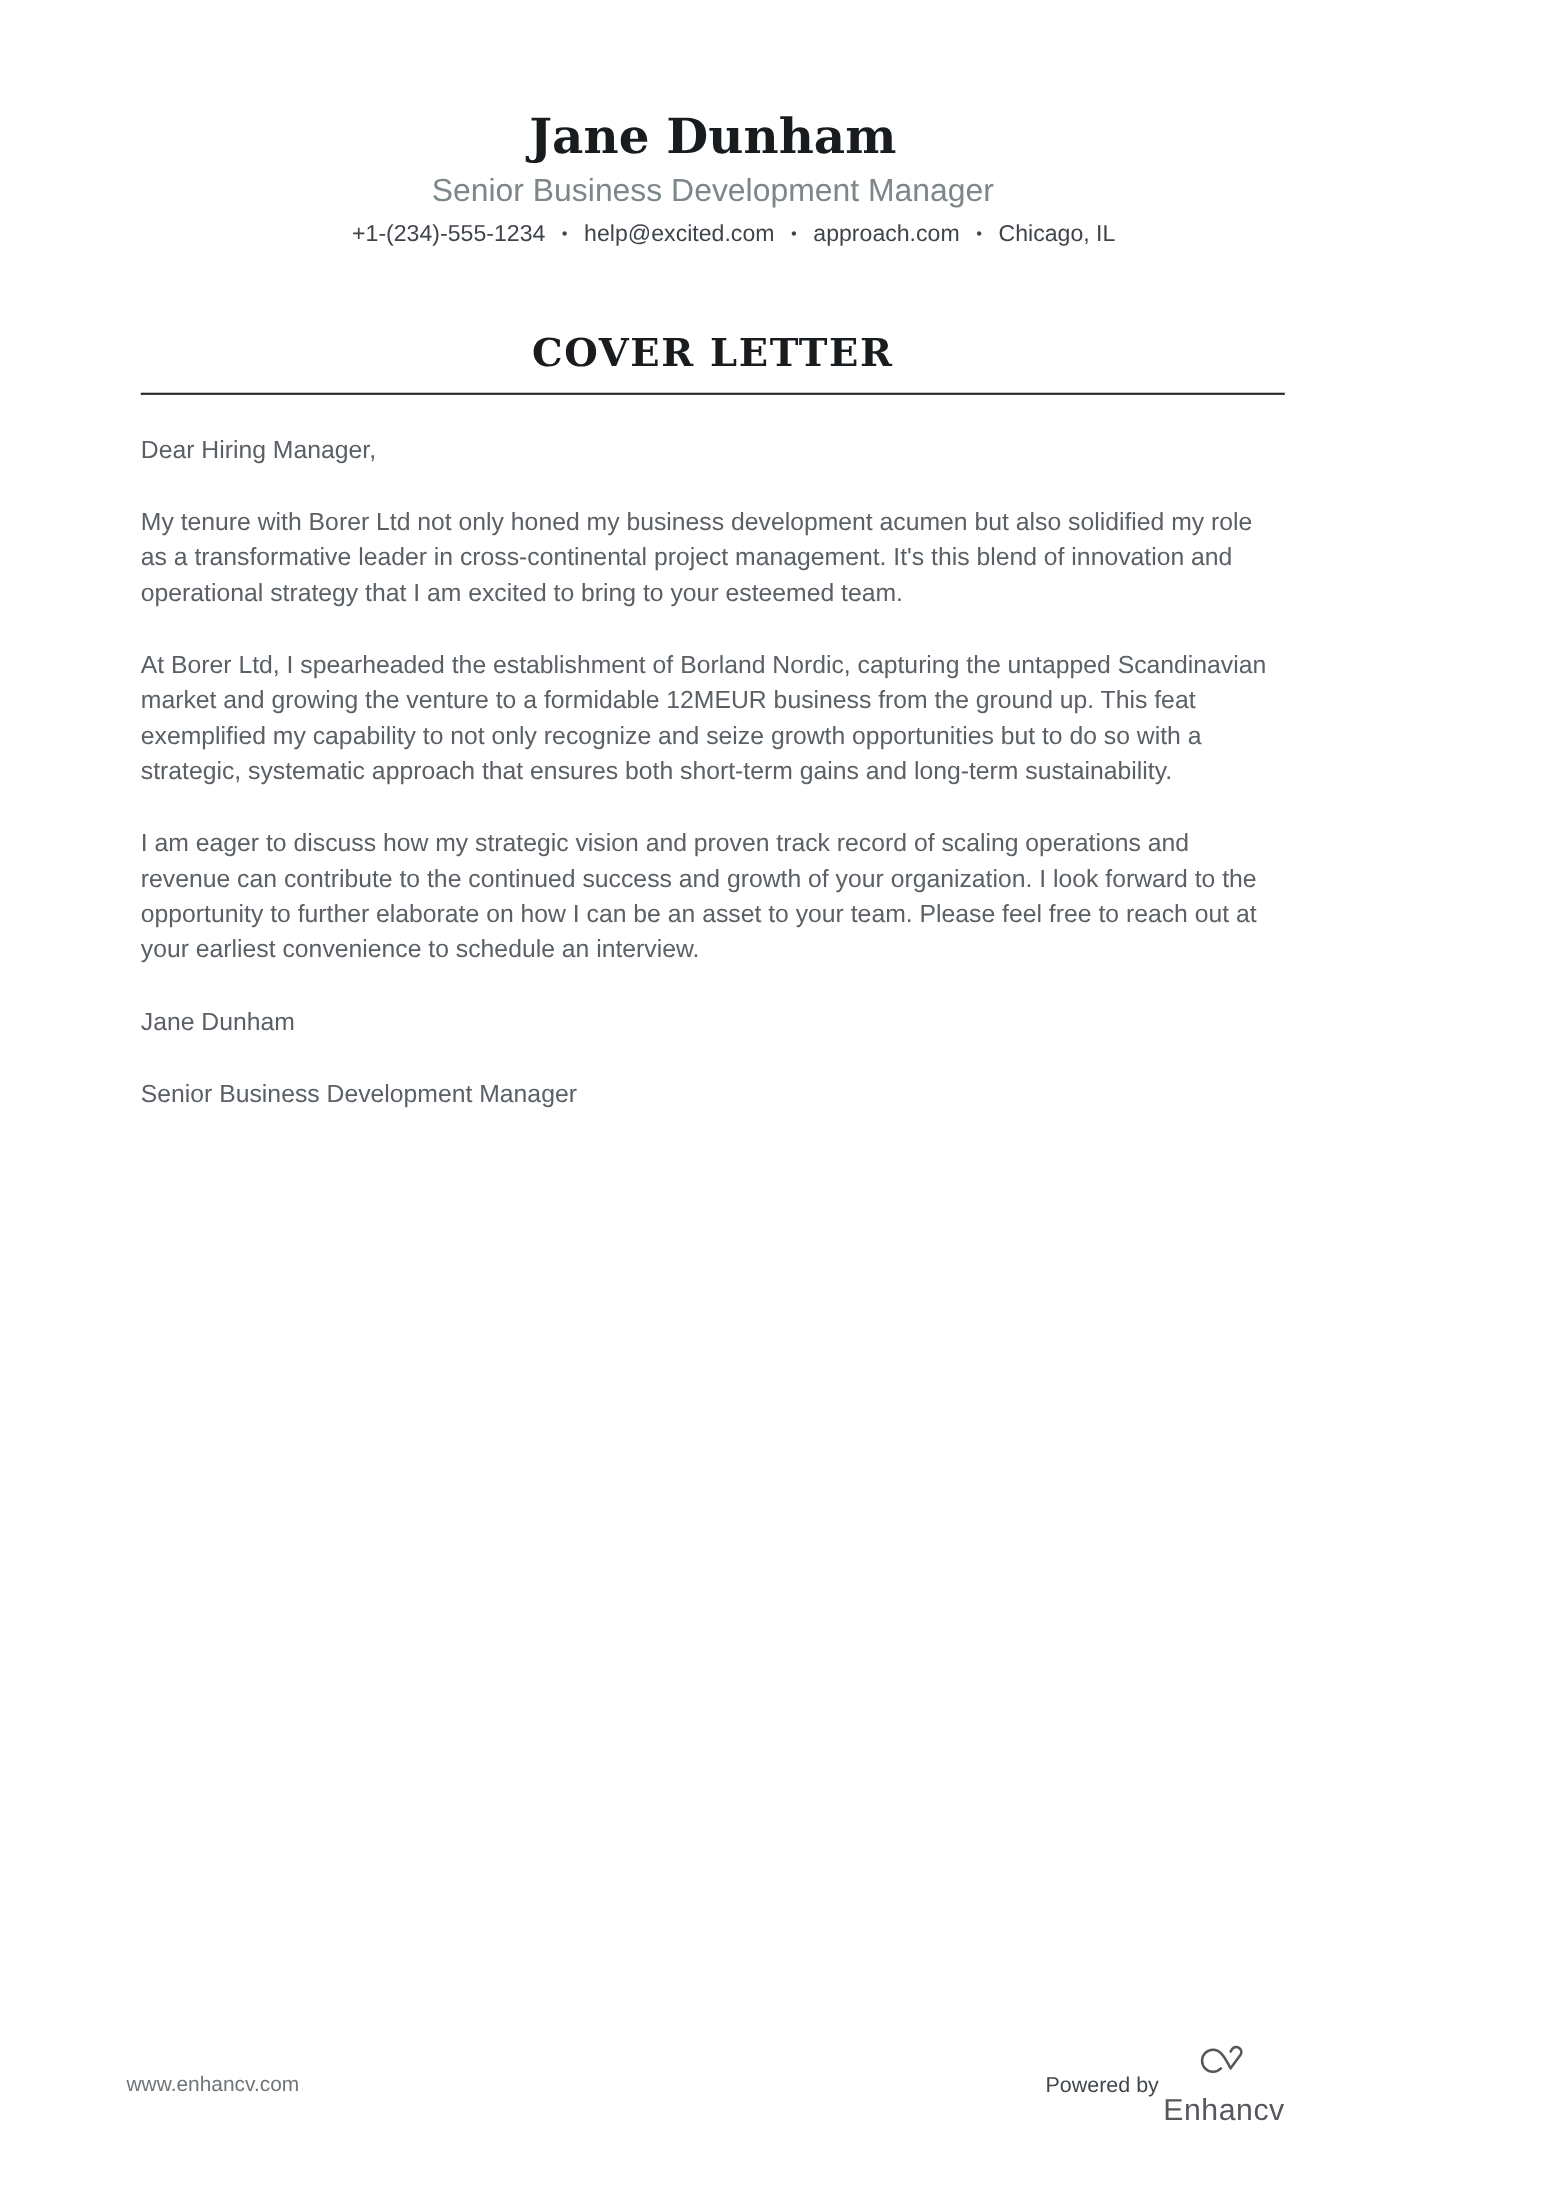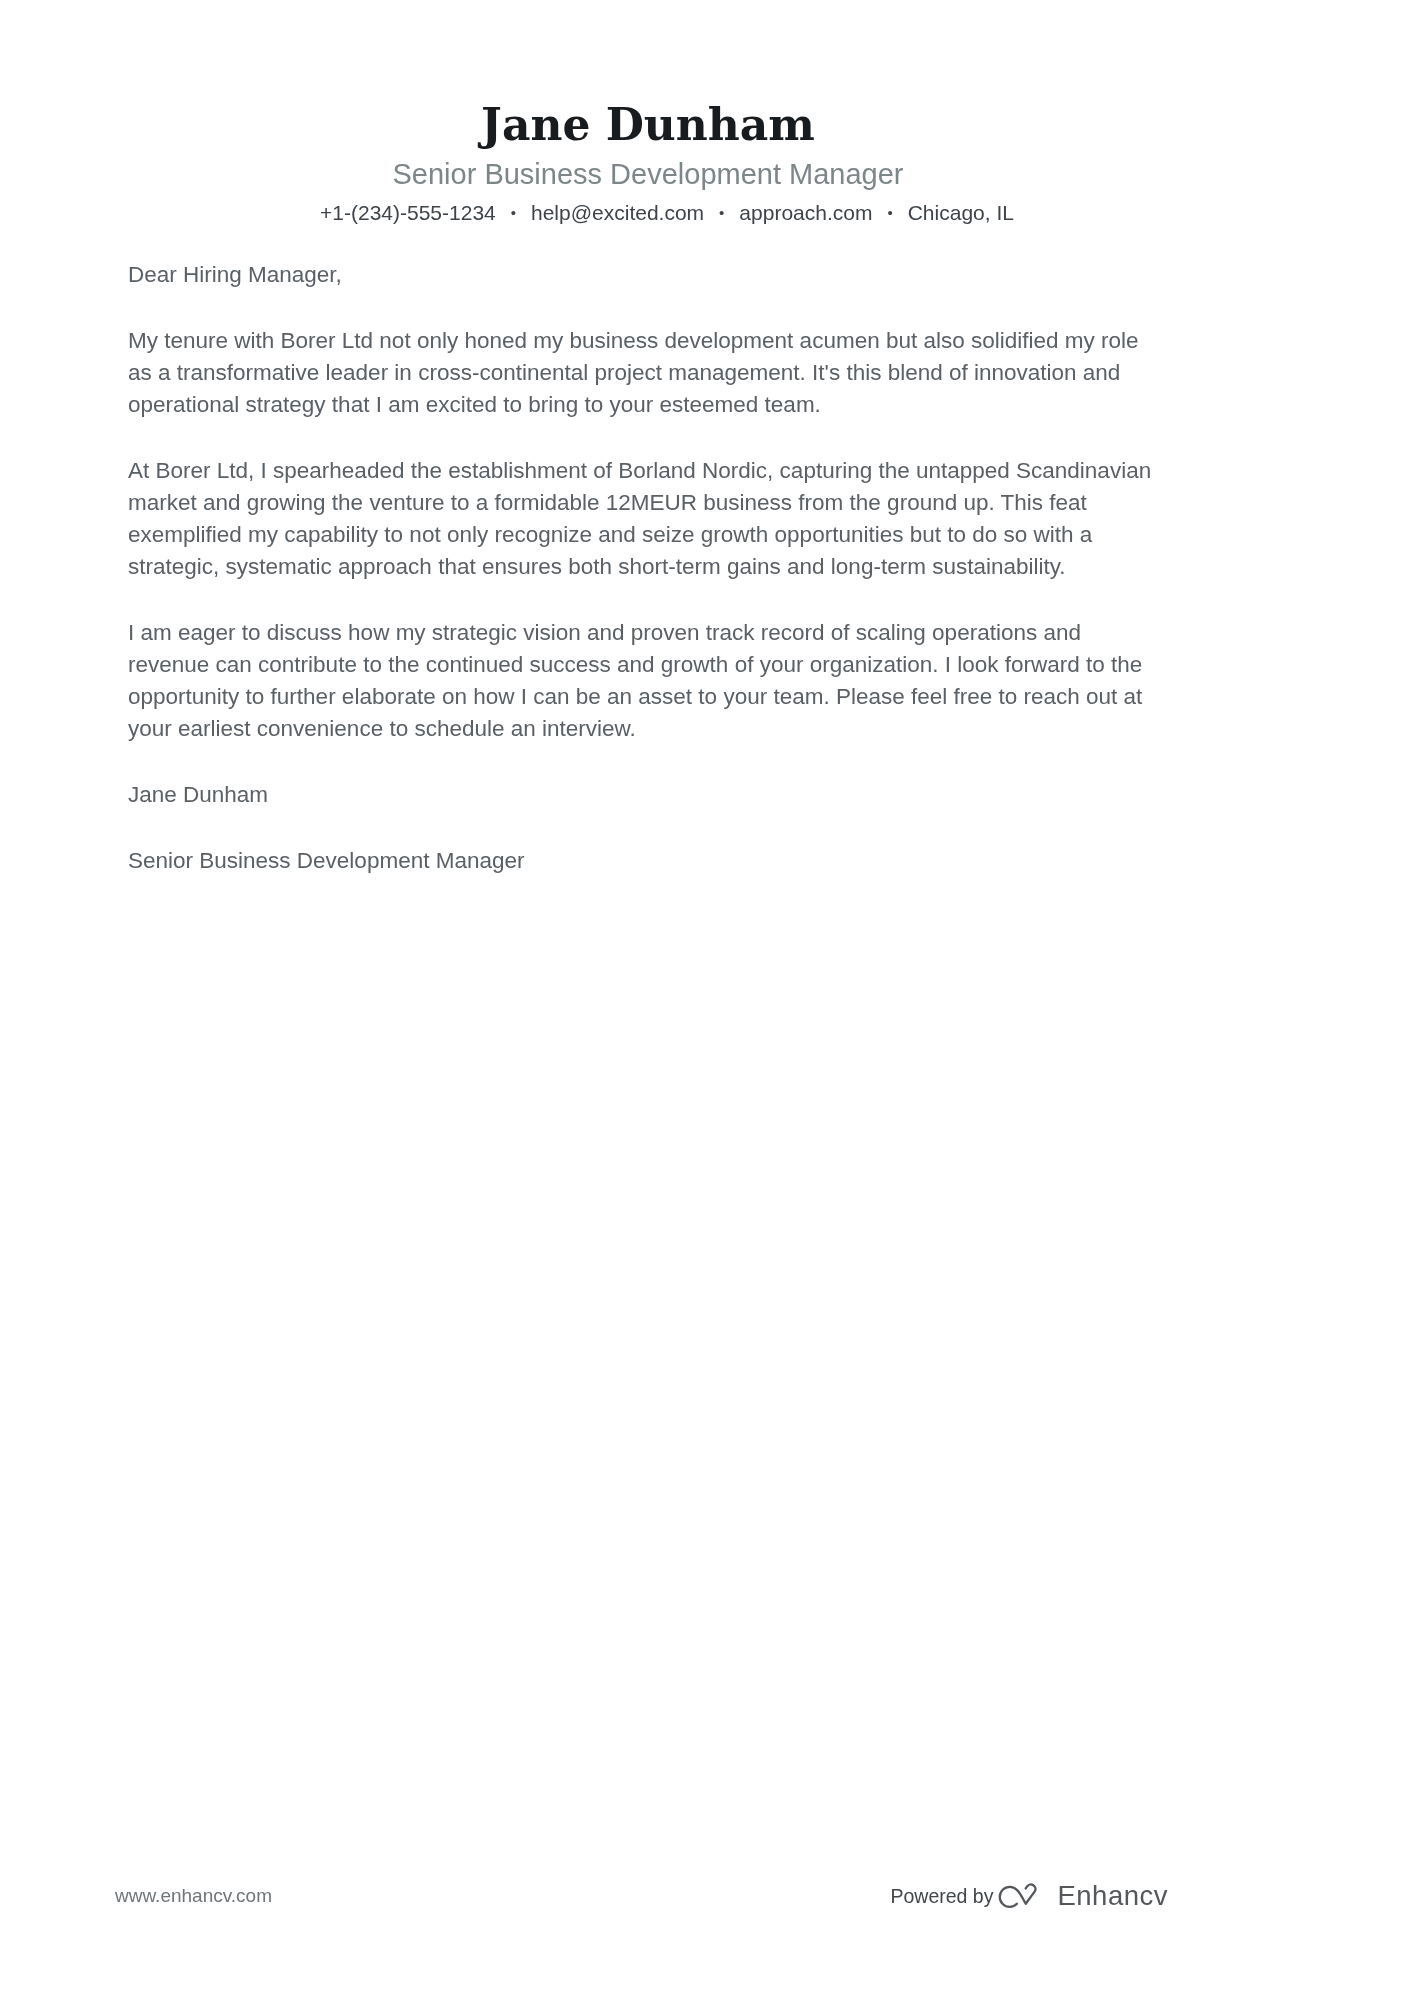--- a/index.html
+++ b/index.html
@@ -88,21 +88,21 @@
   .footer-right {
     position: absolute;
     right: 128px;
     top: 50%;
     transform: translateY(-50%);
     display: flex;
     align-items: center;
     gap: 4px;
   }
   .powered-by { font-size: 19.5px; color: #41464b; }
-  .brand { display: flex; align-items: center; gap: 14px; text-decoration: none; }
+  .brand { display: flex; align-items: center; gap: 14px; text-decoration: none; flex-direction: column; }
   .brand-logo svg { display: block; }
   .brand-name {
     font-size: 27.5px;
     letter-spacing: 0.5px;
     color: #54585c;
   }
 </style>
 </head>
 <body>
 
@@ -115,20 +115,23 @@
       <span>+1-(234)-555-1234</span>
       <span class="sep">•</span>
       <span>help@excited.com</span>
       <span class="sep">•</span>
       <span>approach.com</span>
       <span class="sep">•</span>
       <span>Chicago, IL</span>
     </div>
   </div>
 
+  <div class="section-wrap">
+    <h2 class="section-title">COVER LETTER</h2>
+  </div>
 
   <div class="letter">
     <p>Dear Hiring Manager,</p>
     <p>My tenure with Borer Ltd not only honed my business development acumen but also solidified my role as a transformative leader in cross-continental project management. It's this blend of innovation and operational strategy that I am excited to bring to your esteemed team.</p>
     <p>At Borer Ltd, I spearheaded the establishment of Borland Nordic, capturing the untapped Scandinavian market and growing the venture to a formidable 12MEUR business from the ground up. This feat exemplified my capability to not only recognize and seize growth opportunities but to do so with a strategic, systematic approach that ensures both short-term gains and long-term sustainability.</p>
     <p>I am eager to discuss how my strategic vision and proven track record of scaling operations and revenue can contribute to the continued success and growth of your organization. I look forward to the opportunity to further elaborate on how I can be an asset to your team. Please feel free to reach out at your earliest convenience to schedule an interview.</p>
     <p>Jane Dunham</p>
     <p>Senior Business Development Manager</p>
   </div>
 

